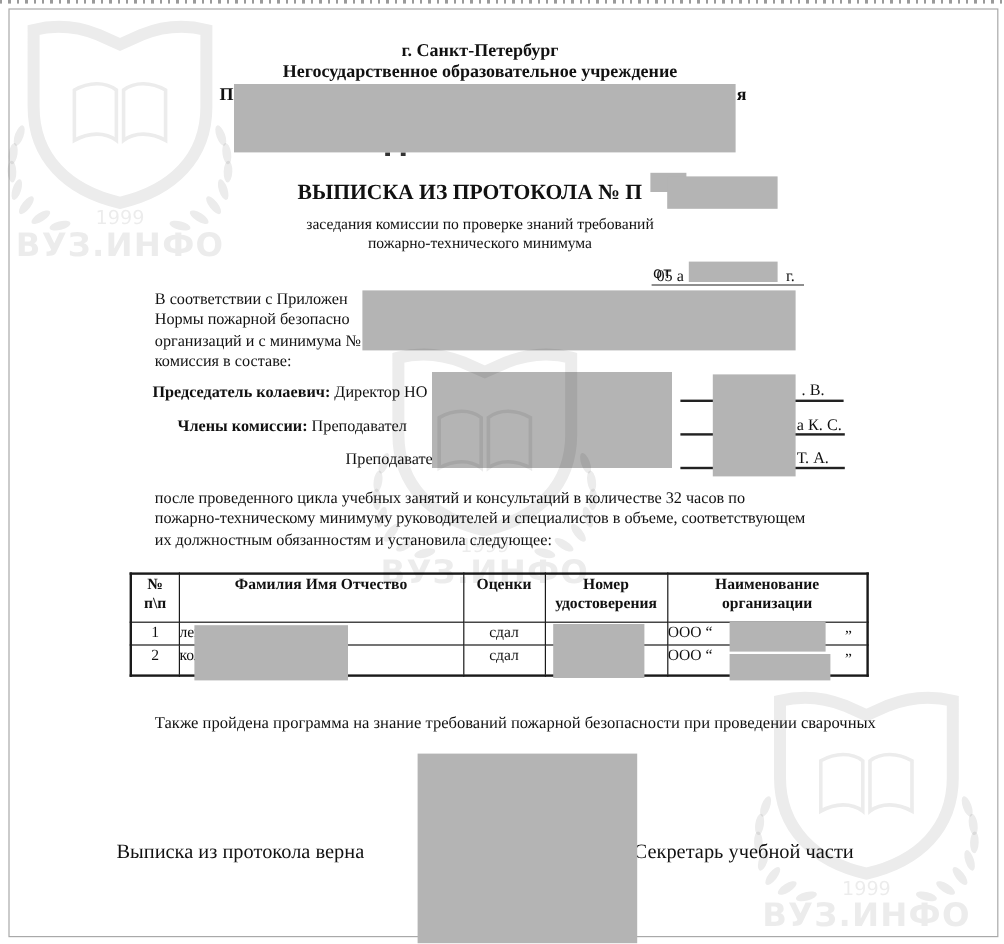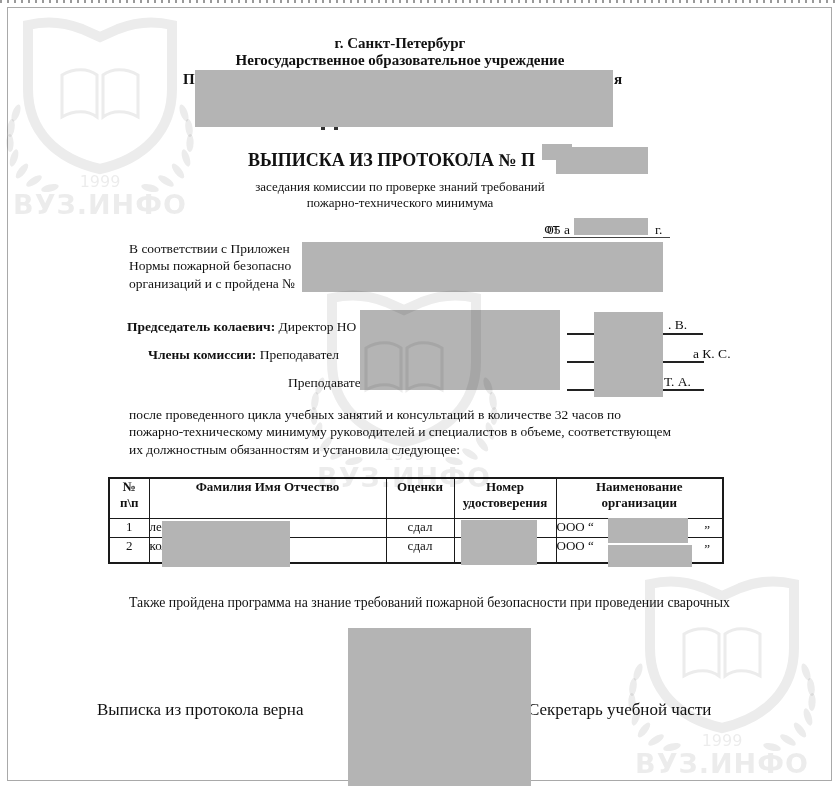--- a/index.html
+++ b/index.html
@@ -104,29 +104,30 @@
   <div class="abs txt center800" style="top:195px;font-size:13px;">пожарно-технического минимума</div>
 
   <div class="abs txt body13" style="left:544px;top:221px;font-family:Liberation Mono, monospace;">от</div>
   <div class="abs txt body13" style="left:547px;top:221px;text-align:right;">05 а</div>
   <div class="abs txt body13" style="left:655px;top:221px;">г.</div>
   <div class="abs dateline" style="left:543px;top:237px;width:127px;"></div>
 
   <div class="abs txt body13" style="left:129px;top:240px;">
     <div>В соответствии с Приложен</div>
     <div>Нормы пожарной безопасно</div>
-    <div>организаций и с пройдена №</div>
+    <div>организаций и с минимума №</div>
+    <div>комиссия в составе:</div>
   </div>
 
   <div class="abs txt body13" style="left:127px;top:318px;"><span class="bold">Председатель колаевич:</span><span> Директор НО</span></div>
   <div class="abs txt body13" style="left:148px;top:346px;"><span class="bold">Члены комиссии:</span><span> Преподавател</span></div>
   <div class="abs txt body13" style="left:288px;top:374px;">Преподавател</div>
 
   <div class="abs txt body13" style="left:668px;top:316px;">. В.</div>
-  <div class="abs txt body13" style="left:664px;top:345px;padding-left:29px;">а К. С.</div>
+  <div class="abs txt body13" style="left:664px;top:345px;">а К. С.</div>
   <div class="abs txt body13" style="left:664px;top:373px;">Т. А.</div>
 
   <div class="abs sigline" style="left:567px;top:333px;width:136px;"></div>
   <div class="abs sigline" style="left:567px;top:361px;width:137px;"></div>
   <div class="abs sigline" style="left:567px;top:389px;width:137px;"></div>
 
   <div class="abs txt body13" style="left:129px;top:406px;">
     <div>после проведенного цикла учебных занятий и консультаций в количестве 32 часов по</div>
     <div>пожарно-техническому минимуму руководителей и специалистов в объеме, соответствующем</div>
     <div>их должностным обязанностям и установила следующее:</div>

